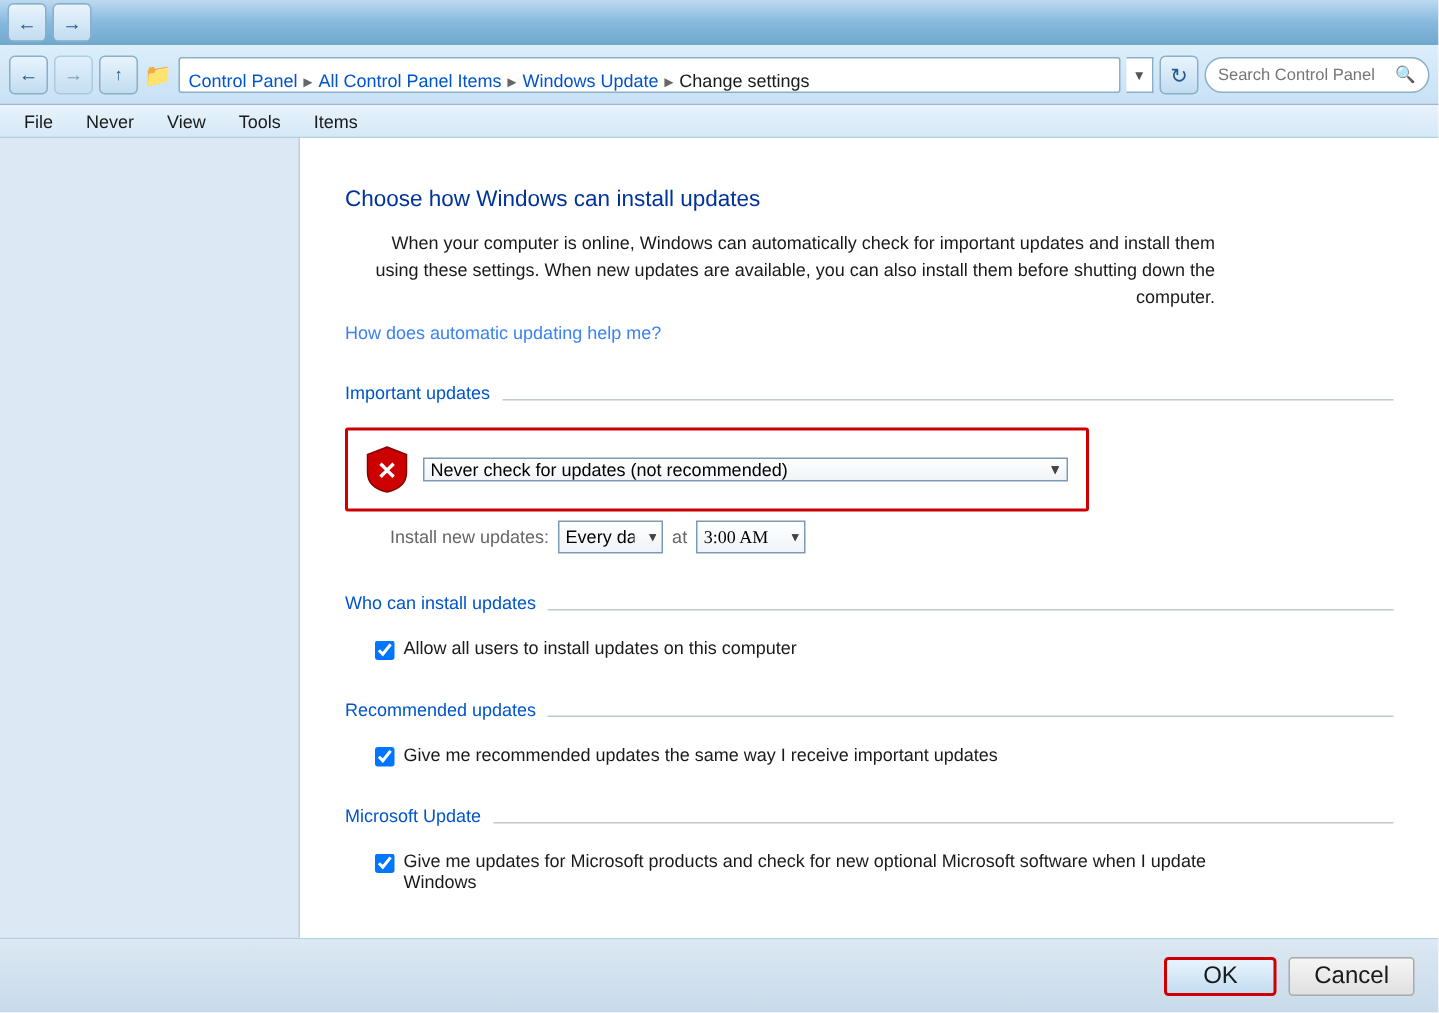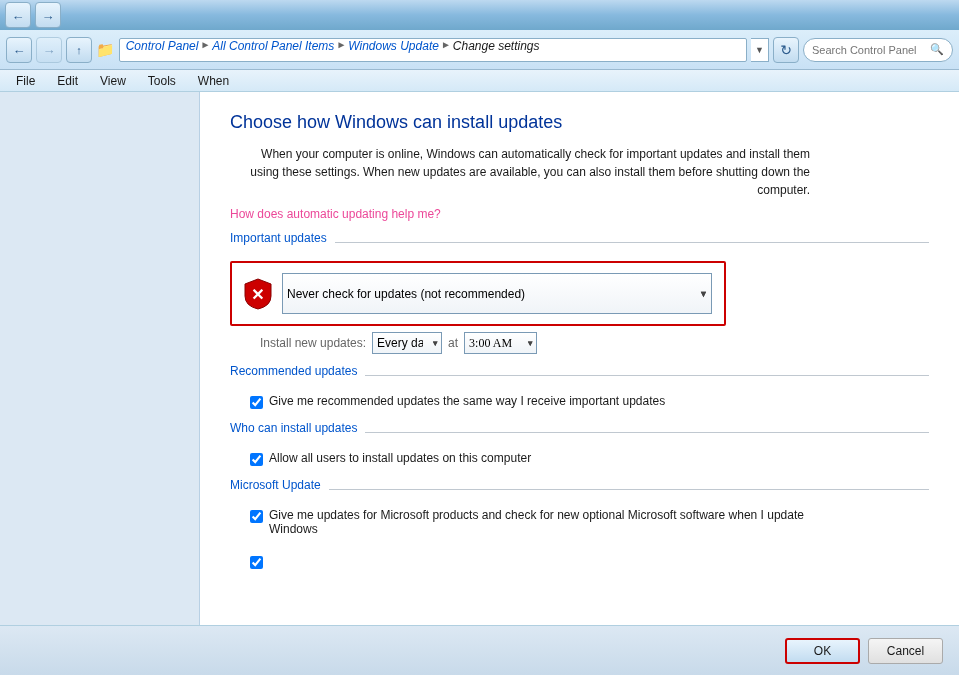--- a/index.html
+++ b/index.html
@@ -4,63 +4,63 @@
   <style>
     * { margin: 0; padding: 0; box-sizing: border-box; }
     body { font-family: 'Segoe UI', Tahoma, Arial, sans-serif; font-size: 12px; background: #fff; width: 959px; height: 675px; overflow: hidden; }
 
     
     .title-bar { height: 30px; background: linear-gradient(to bottom, #bdd9f0 0%, #87b9de 50%, #6fa8cc 100%); display: flex; align-items: center; padding: 0 5px; gap: 4px; }
 
     
     .address-bar { height: 40px; background: linear-gradient(to bottom, #dceefa 0%, #c8e1f5 100%); display: flex; align-items: center; padding: 0 6px; gap: 4px; border-bottom: 1px solid #9ab9d0; }
     .nav-btn { width: 26px; height: 26px; border-radius: 4px; background: linear-gradient(to bottom, #e8f4fd, #c2dcf0); border: 1px solid #8aafc8; display: flex; align-items: center; justify-content: center; cursor: pointer; font-size: 13px; color: #2a5a8c; }
-    .breadcrumb-bar { flex: 1; height: 24px; background: #fff; border: 1px solid #8aafc8; border-radius: 2px; display: flex; align-items: flex-start; padding: 0 6px; font-size: 12px; color: #1a1a1a; overflow: hidden; font-style: italic; }
+    .breadcrumb-bar { flex: 1; height: 24px; background: #fff; border: 1px solid #8aafc8; border-radius: 2px; display: flex; align-items: flex-end; padding: 0 6px; font-size: 12px; color: #1a1a1a; overflow: hidden; }
     .breadcrumb-sep { color: #666; margin: 0 2px; font-size: 10px; }
     .breadcrumb-link { color: #0055cc; cursor: pointer; }
     .dropdown-arrow-btn { width: 18px; height: 24px; background: #fff; border: 1px solid #8aafc8; border-left: none; display: flex; align-items: center; justify-content: center; cursor: pointer; font-size: 9px; color: #555; }
     .refresh-btn { width: 26px; height: 26px; border-radius: 4px; background: linear-gradient(to bottom, #e8f4fd, #c2dcf0); border: 1px solid #8aafc8; display: flex; align-items: center; justify-content: center; cursor: pointer; font-size: 13px; color: #2a5a8c; }
     .search-box { width: 150px; height: 24px; border: 1px solid #8aafc8; border-radius: 12px; background: #fff; display: flex; align-items: center; padding: 0 8px; gap: 4px; }
     .search-box input { border: none; outline: none; font-size: 11px; color: #666; width: 100%; background: transparent; }
     .search-icon { color: #666; font-size: 11px; }
 
     
     .menu-bar { height: 22px; background: linear-gradient(to bottom, #e8f3fb, #d5e9f7); display: flex; align-items: center; padding: 0 6px; gap: 2px; border-bottom: 1px solid #b0cfe0; }
     .menu-item { padding: 2px 10px; font-size: 12px; color: #1a1a1a; cursor: pointer; border-radius: 2px; }
 
     
     .main-content { display: flex; height: calc(675px - 30px - 40px - 22px - 50px); background: #f0f4f8; }
     .left-panel { width: 200px; background: #dce8f3; border-right: 1px solid #b8d0e4; padding: 10px; flex-shrink: 0; }
     .content-area { flex: 1; background: #fff; padding: 20px 30px; overflow-y: auto; }
 
     
-    .page-title { font-size: 18px; font-weight: 300; color: #003399; margin-bottom: 12px; }
+    .page-title { font-size: 15px; font-weight: 300; color: #003399; margin-bottom: 12px; margin-top: 12px; }
     .page-description { font-size: 12px; color: #1a1a1a; line-height: 1.5; margin-bottom: 8px; max-width: 580px; text-align: right; }
-    .help-link { color: #ec4899; font-size: 12px; cursor: pointer; text-decoration: none; }
-
-    
-    .section { margin-top: 4px; padding-top: 6px; position: relative; }
+    .help-link { color: #3b82f6; font-size: 12px; cursor: pointer; text-decoration: none; }
+
+    
+    .section { margin-top: 20px; padding-top: 6px; position: relative; }
     .section-title { font-size: 12px; color: #0055cc; margin-bottom: 8px; }
-    .dropdown-select { width: 430px; height: 41px; border: 1px solid #7a9ab5; background: linear-gradient(to bottom, #fff, #f0f4f8); font-size: 12px; padding: 0 4px; cursor: pointer; appearance: none; -webkit-appearance: none; }
+    .dropdown-select { width: 430px; height: 16px; border: 1px solid #7a9ab5; background: linear-gradient(to bottom, #fff, #f0f4f8); font-size: 12px; padding: 0 4px; cursor: pointer; appearance: none; -webkit-appearance: none; }
     .dropdown-wrapper { position: relative; display: inline-block; }
     .dropdown-wrapper::after { content: '▼'; position: absolute; right: 4px; top: 50%; transform: translateY(-50%); font-size: 9px; color: #444; pointer-events: none; }
 
     
     .install-row { display: flex; align-items: center; gap: 6px; margin-top: 6px; padding-left: 30px; color: #666; font-size: 12px; }
     .small-dropdown { height: 22px; border: 1px solid #7a9ab5; background: linear-gradient(to bottom, #fff, #f0f4f8); font-size: 12px; padding: 0 18px 0 4px; cursor: pointer; appearance: none; -webkit-appearance: none; }
     .small-dropdown-wrapper { position: relative; display: inline-block; }
     .small-dropdown-wrapper::after { content: '▼'; position: absolute; right: 3px; top: 50%; transform: translateY(-50%); font-size: 8px; color: #444; pointer-events: none; }
 
     
     .checkbox-row { display: flex; align-items: flex-start; gap: 6px; margin: 6px 0 6px 20px; font-size: 12px; color: #1a1a1a; max-width: 560px; }
     .checkbox-row input[type=checkbox] { margin-top: 2px; flex-shrink: 0; }
 
     
     .bottom-bar { height: 50px; background: linear-gradient(to bottom, #dce8f3, #c8daea); border-top: 1px solid #b0cfe0; display: flex; align-items: center; justify-content: flex-end; padding: 0 16px; gap: 8px; }
-    .btn { height: 26px; min-width: 75px; border-radius: 3px; font-size: 12px; cursor: pointer; padding: 0 16px; }
+    .btn { height: 26px; min-width: 75px; border-radius: 3px; font-size: 16px; cursor: pointer; padding: 0 16px; }
     .btn-ok { background: linear-gradient(to bottom, #e8f4fd, #c2dcf0); border: 2px solid #cc0000; color: #1a1a1a; }
     .btn-cancel { background: linear-gradient(to bottom, #f5f5f5, #e0e0e0); border: 1px solid #aaa; color: #1a1a1a; }
 
     .section-header-row { display: flex; align-items: center; gap: 8px; margin-bottom: 8px; }
     .section-line { flex: 1; height: 1px; background: #c0c8d0; }
   </style>
 </head>
 <body>
 
 <div class="title-bar">
@@ -85,24 +85,24 @@
   <div class="dropdown-arrow-btn">▼</div>
   <div class="refresh-btn" style="font-size:14px;">↻</div>
   <div class="search-box">
     <input type="text" placeholder="Search Control Panel" style="">
     <span class="search-icon">🔍</span>
   </div>
 </div>
 
 <div class="menu-bar">
   <div class="menu-item">File</div>
-  <div class="menu-item">Edit</div>
+  <div class="menu-item">Never</div>
   <div class="menu-item">View</div>
   <div class="menu-item">Tools</div>
-  <div class="menu-item">When</div>
+  <div class="menu-item">Items</div>
 </div>
 
 <div class="main-content">
 
   <div class="left-panel"></div>
 
   <div class="content-area">
     <h1 class="page-title">Choose how Windows can install updates</h1>
     <p class="page-description">When your computer is online, Windows can automatically check for important updates and install them using these settings. When new updates are available, you can also install them before shutting down the computer.</p>
     <a class="help-link">How does automatic updating help me?</a>
@@ -153,38 +153,38 @@
             <option>12:00 AM</option>
           </select>
           <span style="position:absolute;right:3px;top:50%;transform:translateY(-50%);font-size:8px;color:#444;pointer-events:none;">▼</span>
         </div>
       </div>
     </div>
 
     
     <div class="section">
       <div class="section-header-row">
+        <span class="section-title">Who can install updates</span>
+        <div class="section-line"></div>
+      </div>
+      <div class="checkbox-row">
+        <input type="checkbox" checked="" style="">
+        <label>Allow all users to install updates on this computer</label>
+      </div>
+    </div>
+
+    
+    <div class="section">
+      <div class="section-header-row">
         <span class="section-title">Recommended updates</span>
         <div class="section-line"></div>
       </div>
       <div class="checkbox-row">
         <input type="checkbox" checked="" style="">
         <label>Give me recommended updates the same way I receive important updates</label>
-      </div>
-    </div>
-
-    
-    <div class="section">
-      <div class="section-header-row">
-        <span class="section-title">Who can install updates</span>
-        <div class="section-line"></div>
-      </div>
-      <div class="checkbox-row">
-        <input type="checkbox" checked="" style="">
-        <label>Allow all users to install updates on this computer</label>
       </div>
     </div>
 
     
     <div class="section">
       <div class="section-header-row">
         <span class="section-title">Microsoft Update</span>
         <div class="section-line"></div>
       </div>
       <div class="checkbox-row">

